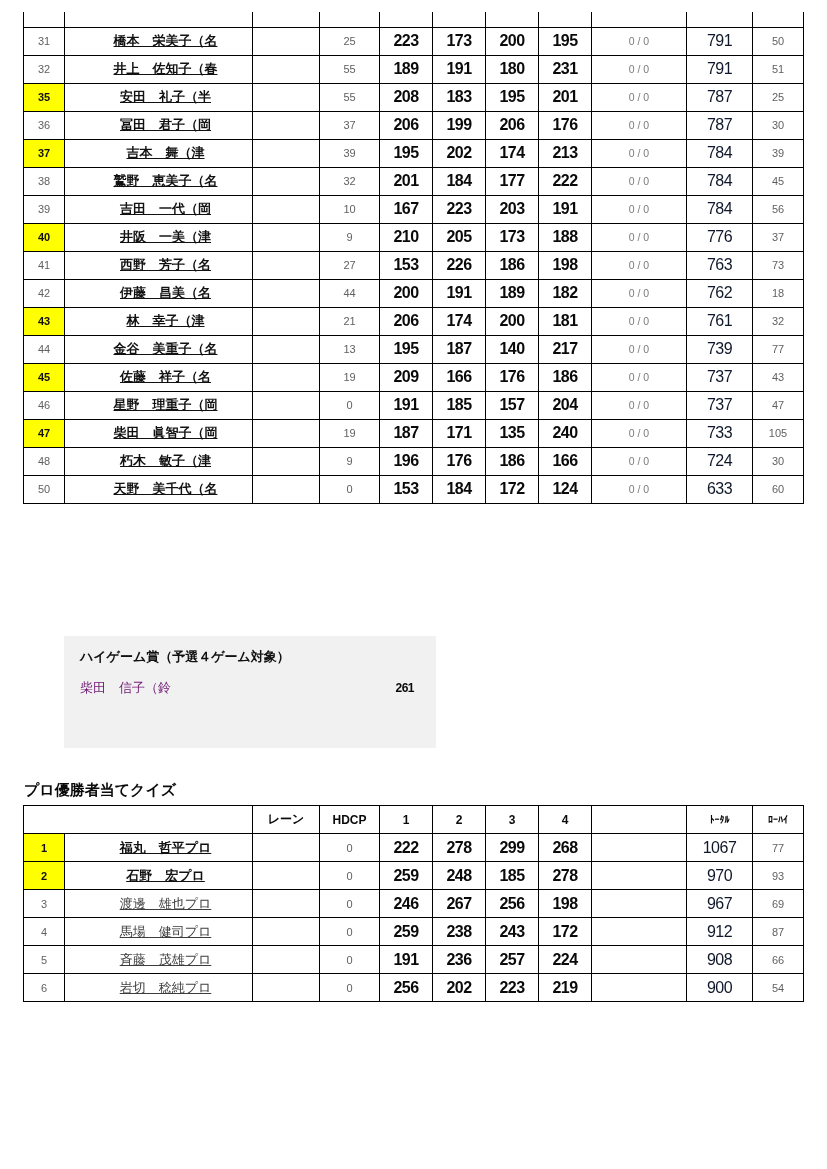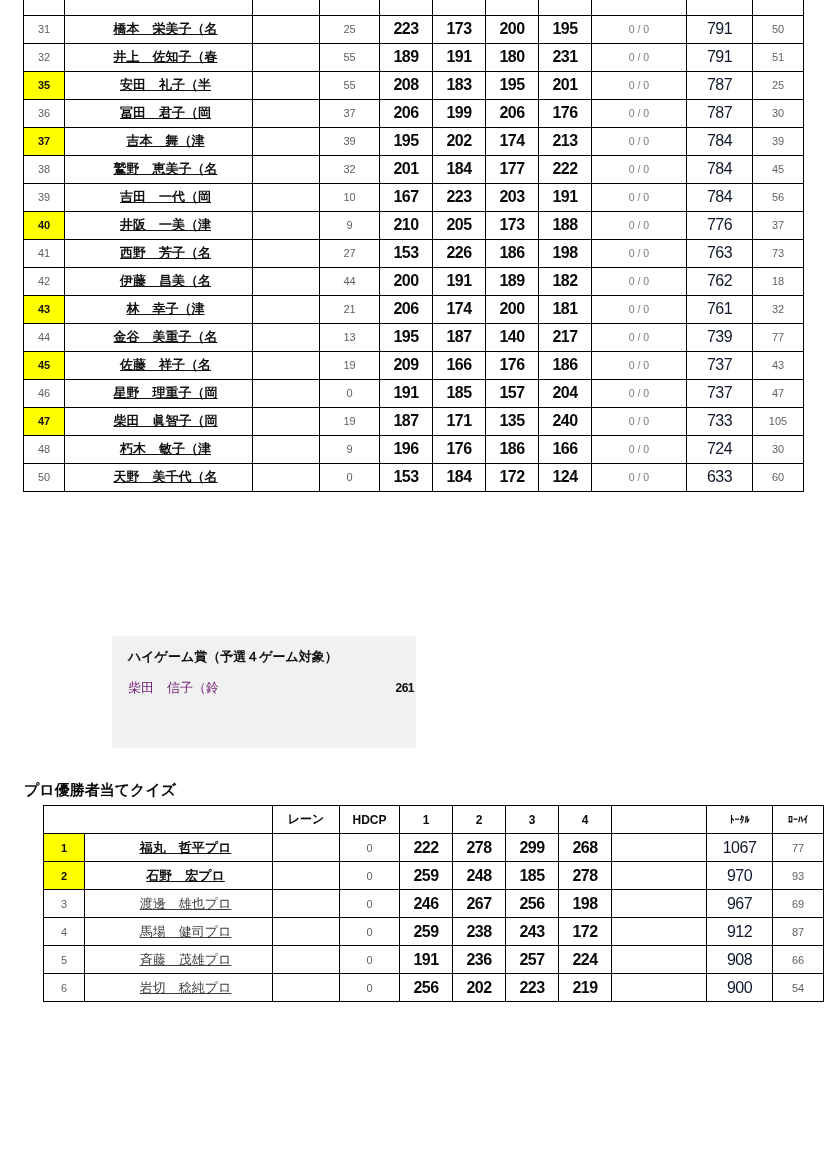--- a/index.html
+++ b/index.html
@@ -24,46 +24,45 @@
   table.score td {
     border: 1px solid #000;
     height: 28px;
     padding: 0;
     white-space: nowrap;
     overflow: hidden;
     vertical-align: middle;
     text-align: center;
   }
   
-  table.main { border-top: 0; top: 0; padding-left: 40px; }
+  table.main { border-top: 0; top: 12px; padding-left: 40px; }
   tr.cut td { height: 15px; border-top: 0; background: #fff; }
 
   .c-rank   { font-size: 11px; color: #616161; }
   tr.hl .c-rank { background: #ffff00; color: #111; font-weight: 700; }
   .c-name   { text-align: center; padding-left: 14px !important; font-size: 13px; font-weight: 700; color: #111; text-decoration: underline; }
   tr.name-regular .c-name { font-weight: 400; color: #3d3d3d; }
   .c-lane   { font-size: 11px; }
   .c-hdcp   { font-size: 11px; color: #616161; }
   .c-game   { font-size: 16px; font-weight: 700; color: #0a0a0a; letter-spacing: -0.5px; }
   .c-mid    { font-size: 10.5px; color: #7a7a7a; }
   .c-total  { font-size: 16px; font-weight: 400; color: #0f172a; letter-spacing: -0.5px; }
   .c-lowhigh{ font-size: 11px; color: #616161; }
 
   
-  table.pro { top: 805px; margin-left: 20px; }
+  table.pro { top: 805px; }
   table.pro td.h { font-weight: 700; font-size: 12px; color: #0a0a0a; }
   table.pro td.h-small { font-weight: 700; font-size: 10px; color: #0a0a0a; }
 
   .highgame-box {
     position: absolute;
     left: 64px; top: 636px;
-    width: 304px; height: 112px;
+    width: 372px; height: 112px;
     background: #f1f1f1;
-    padding: 12px 2px 0 16px;
-    margin-left: 48px;
+    padding: 12px 22px 0 16px;
   }
   .highgame-title { font-size: 13px; font-weight: 700; color: #111; margin-bottom: 13px; }
   .highgame-line { display: flex; justify-content: space-between; align-items: baseline; }
   .highgame-name { font-size: 13px; font-weight: 400; color: #701a75; }
   .highgame-score { font-size: 12px; font-weight: 700; color: #0a0a0a; letter-spacing: -0.5px; }
 
   .pro-title {
     position: absolute;
     left: 24px; top: 781px;
     font-size: 15px; font-weight: 700; color: #0a0a0a;

